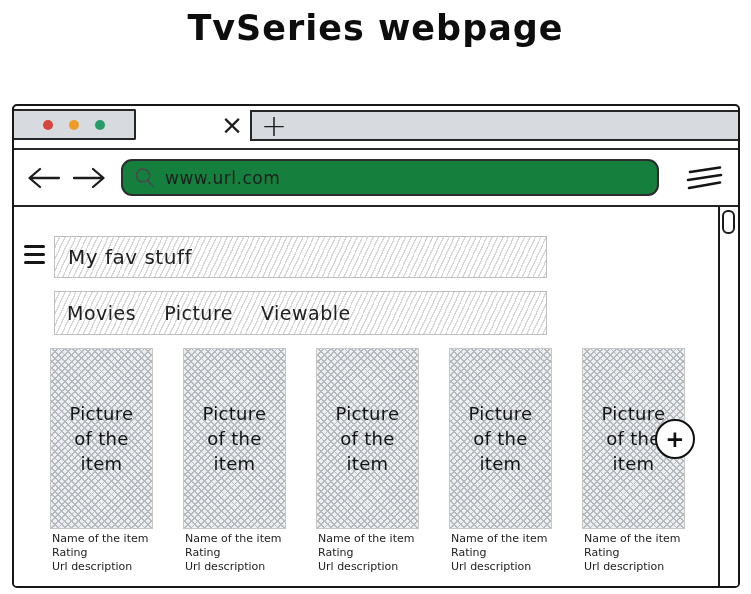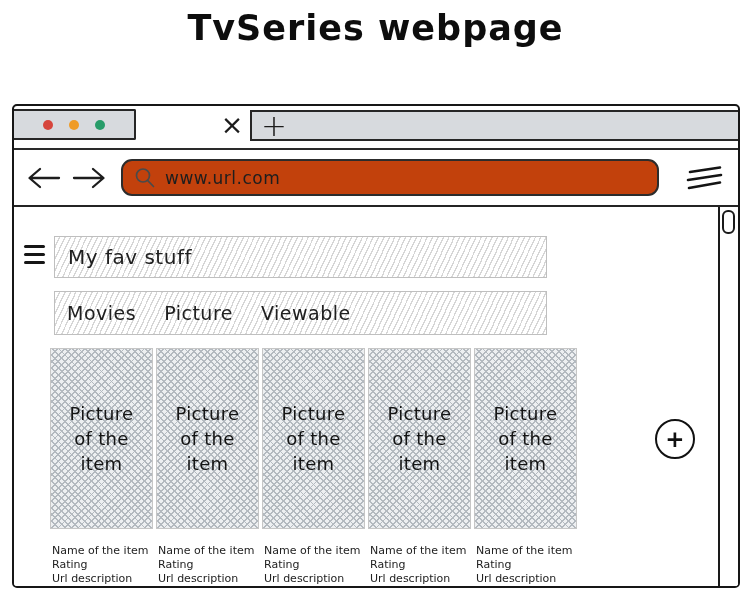--- a/index.html
+++ b/index.html
@@ -63,32 +63,32 @@
   .menu-icon .mbar{height:2.6px;background:#161616;margin-bottom:5.6px;border-radius:2px;}
   .hatch-bar{
     position:absolute;left:40px;width:493px;box-sizing:border-box;
     border:1px solid #bfbfbf;
     background:repeating-linear-gradient(115deg,#ffffff 0px,#ffffff 3.6px,#d6d6d6 3.6px,#d6d6d6 4.9px);
     display:flex;align-items:center;color:#202020;
   }
   .bar-header{top:29px;height:42px;font-size:20px;padding-left:13px;letter-spacing:.5px;}
   .bar-nav{top:84px;height:44px;font-size:19px;padding-left:12px;gap:28px;letter-spacing:.5px;}
   .bar-nav .cat{cursor:default;}
-  .cards-row{position:absolute;left:36px;top:141px;display:flex;gap:3px;}
+  .cards-row{position:absolute;left:36px;top:141px;display:flex;gap:30px;}
   .card{width:103px;flex:none;}
   .card-pic{
     width:103px;height:181px;box-sizing:border-box;border:1px solid #c6c6c6;
     background-color:#edeff1;
     background-image:
       repeating-linear-gradient(45deg,#b3b9bf 0px,#b3b9bf 1.3px,transparent 1.3px,transparent 4.7px),
       repeating-linear-gradient(-45deg,#b3b9bf 0px,#b3b9bf 1.3px,transparent 1.3px,transparent 4.7px);
     display:flex;align-items:center;justify-content:center;text-align:center;
     font-size:18px;line-height:1.4;color:#141414;padding:0 9px;letter-spacing:.3px;
   }
-  .card-caption{margin-top:15px;font-size:11px;line-height:1.28;padding-left:2px;color:#222;}
+  .card-caption{margin-top:3px;font-size:11px;line-height:1.28;padding-left:2px;color:#222;}
   .plus-btn{
     position:absolute;left:641px;top:212px;width:40px;height:40px;border:2px solid #111;
     border-radius:50%;background:#fff;display:flex;align-items:center;justify-content:center;
     font-size:23px;font-weight:bold;color:#111;box-sizing:border-box;
   }
   svg{display:block;}
 </style>
 </head>
 <body>
 
@@ -108,21 +108,21 @@
     </div>
   </div>
 
   <div class="navbar">
     <svg class="nav-arrow" width="36" height="26" viewBox="0 0 36 26">
       <path d="M33 13 H5 M14 4 L3.5 13 L14 22" fill="none" stroke="#1d1d1d" stroke-width="2.3" stroke-linecap="round" stroke-linejoin="round"></path>
     </svg>
     <svg class="nav-arrow" width="36" height="26" viewBox="0 0 36 26">
       <path d="M3 13 H31 M22 4 L32.5 13 L22 22" fill="none" stroke="#1d1d1d" stroke-width="2.3" stroke-linecap="round" stroke-linejoin="round"></path>
     </svg>
-    <div class="urlbar" style="background: #c2410c;">
+    <div class="urlbar" style="background: #15803d;">
       <svg width="22" height="22" viewBox="0 0 22 22">
         <circle cx="9" cy="8.5" r="6.5" fill="none" stroke="#4a4a4a" stroke-width="1.7"></circle>
         <line x1="13.8" y1="13.6" x2="19.5" y2="19.5" stroke="#4a4a4a" stroke-width="1.7" stroke-linecap="round"></line>
       </svg>
       <span class="url-text">www.url.com</span>
     </div>
     <svg class="menu-slanted" width="42" height="30" viewBox="0 0 42 30">
       <line x1="8" y1="9" x2="38" y2="4.5" stroke="#141414" stroke-width="2.6" stroke-linecap="round"></line>
       <line x1="6" y1="17" x2="39" y2="12" stroke="#141414" stroke-width="2.6" stroke-linecap="round"></line>
       <line x1="7" y1="25" x2="38" y2="19.5" stroke="#141414" stroke-width="2.6" stroke-linecap="round"></line>

